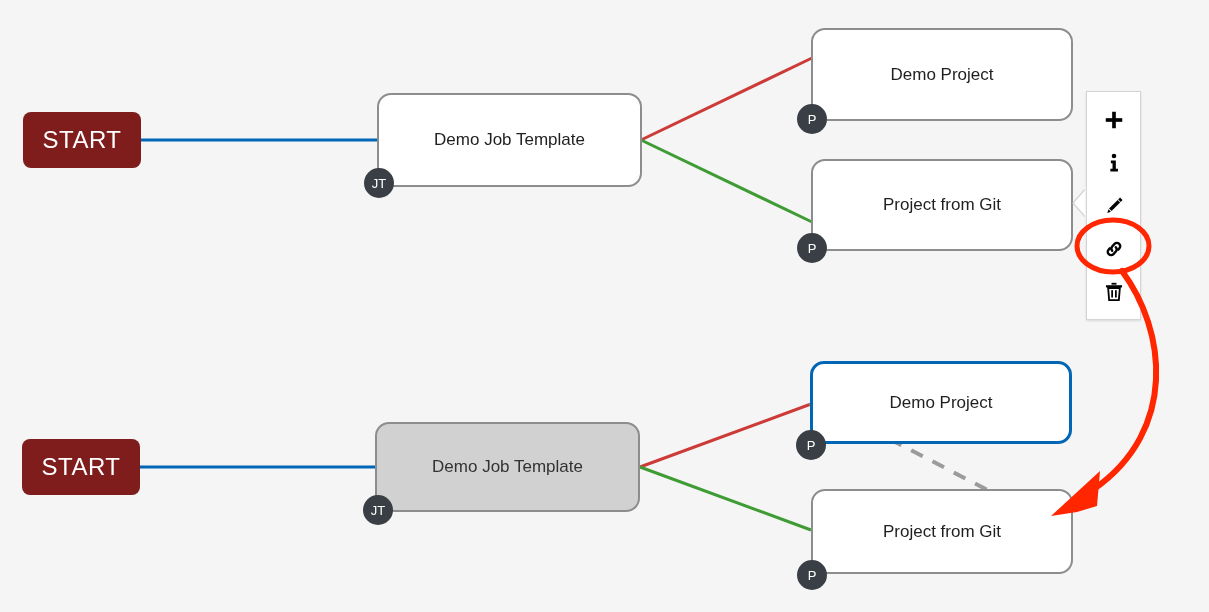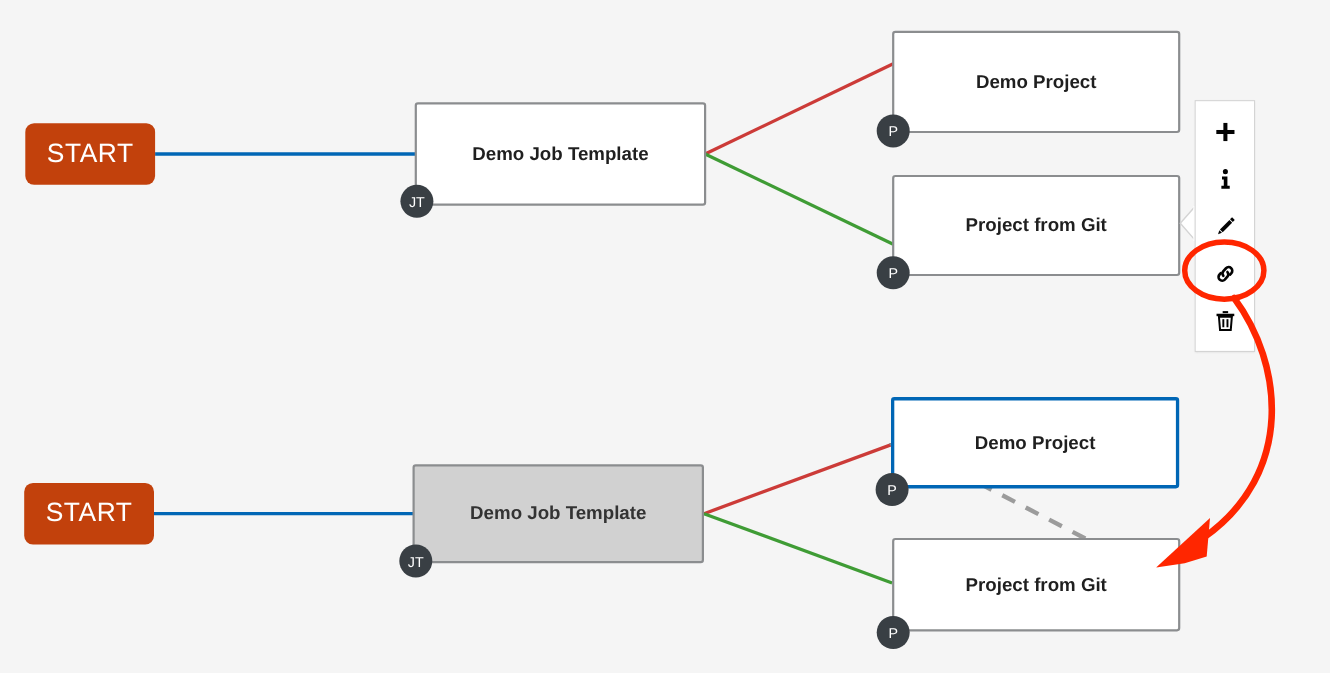--- a/index.html
+++ b/index.html
@@ -30,44 +30,43 @@
     left: 0; top: 0;
     width: 1209px;
     height: 612px;
     pointer-events: none;
   }
   .svg-layer * { pointer-events: auto; }
 
   
   .start-node {
     position: absolute;
-    background: #c2410c;
+    background: #7f1d1d;
     border-radius: 8px;
     display: flex;
     align-items: center;
     justify-content: center;
     color: #ffffff;
     font-size: 24px;
     letter-spacing: 0.5px;
     box-sizing: border-box;
   }
 
   
   .node {
     position: absolute;
     box-sizing: border-box;
     background: #ffffff;
     border: 2px solid #8b8d8f;
-    border-radius: 3px;
+    border-radius: 14px;
     display: flex;
     align-items: center;
     justify-content: center;
     color: #1f1f1f;
     font-size: 17px;
-    font-weight: bold;
   }
   .node.selected-blue {
     border-color: #0066b5;
     border-width: 3px;
   }
   .node.dimmed {
     background: #d1d1d1;
     border-color: #8b8d8f;
     color: #333333;
   }

